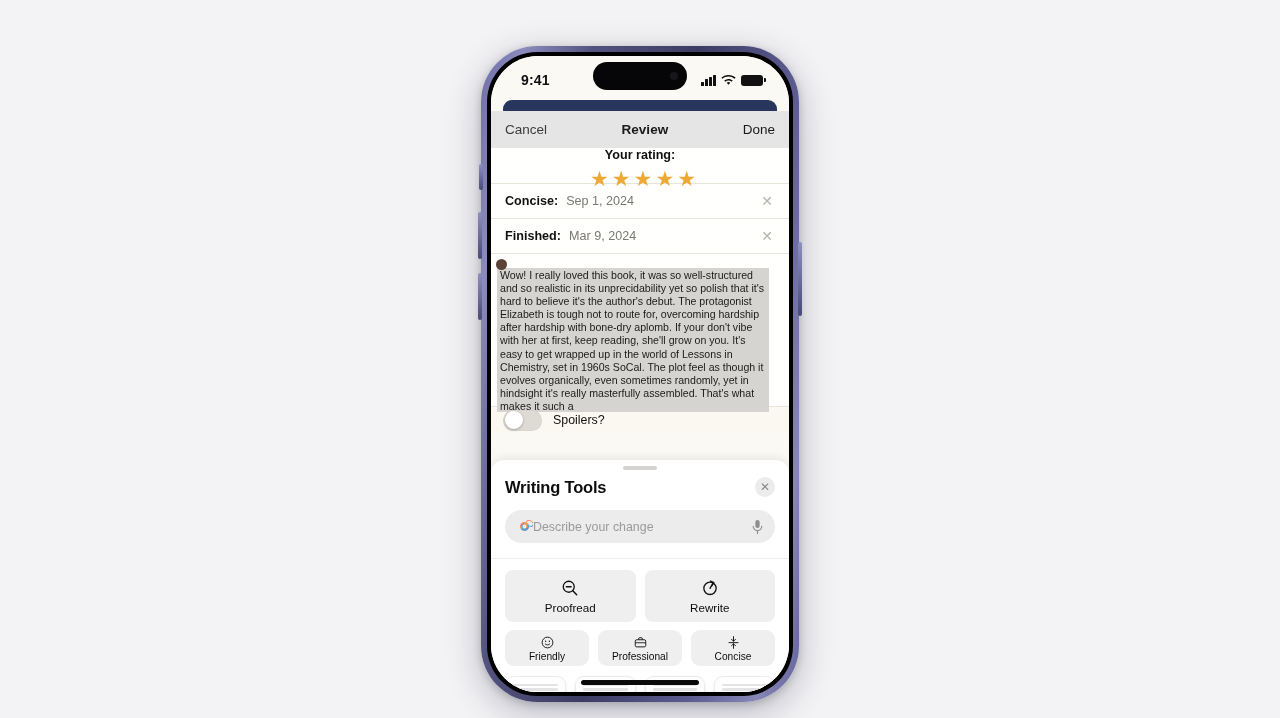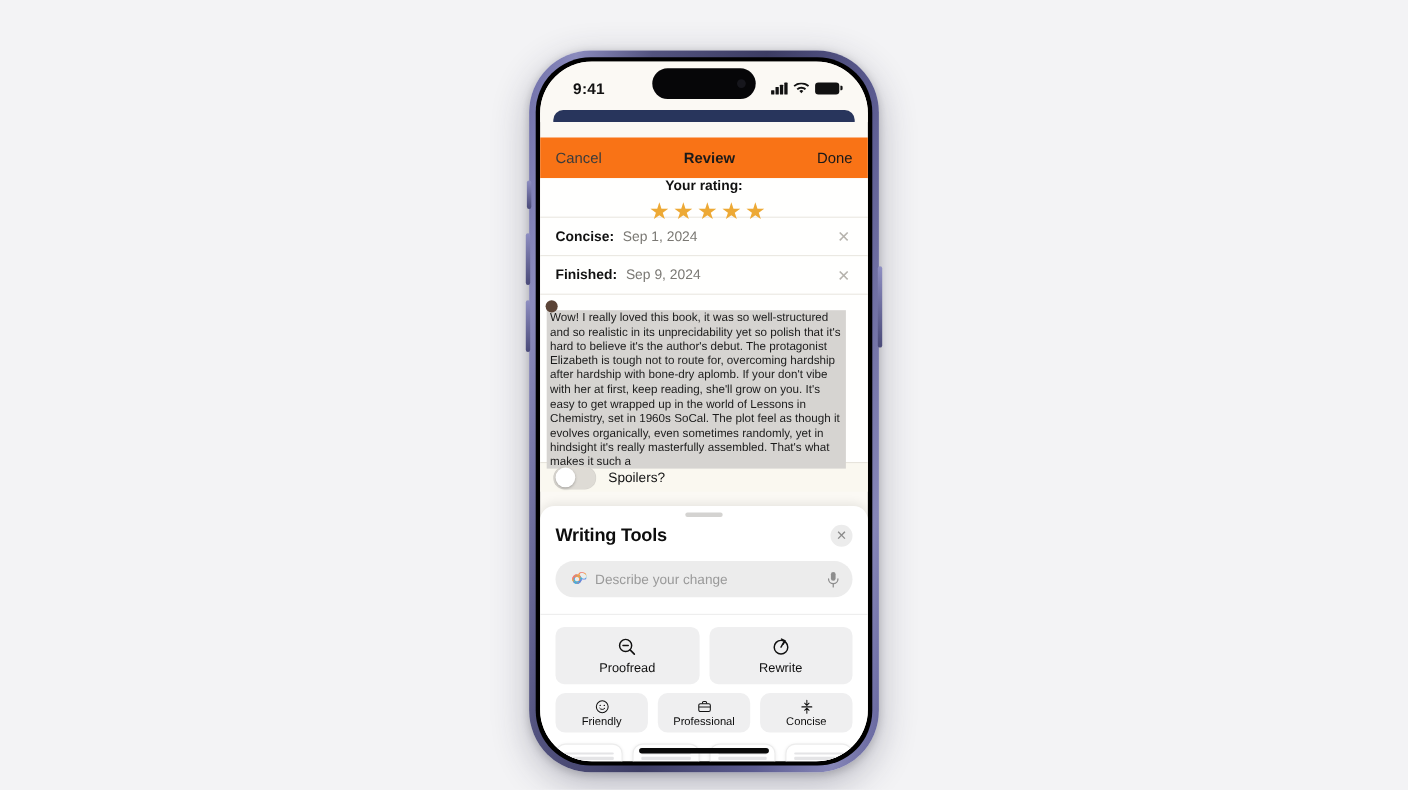--- a/index.html
+++ b/index.html
@@ -68,22 +68,22 @@
     background:#111; border-radius:0 1px 1px 0; }
 
   
   #sheet-lip { height: 11px; background: #fbf9f4; padding: 0 12px; }
   #sheet-lip > div { height: 11px; background: #28355c; border-radius: 9px 9px 0 0; }
 
   
   #navbar {
     display: flex; align-items: center; justify-content: space-between;
     padding: 0 14px; height: 37px;
-    background: #f97316;
-    font-size: 13.5px; color: #1a1a1a; margin-top: 14px;
+    background: #e5e5e5;
+    font-size: 13.5px; color: #1a1a1a;
   }
   #nav-cancel { color: #3c3c3c; }
   #nav-title { font-weight: 600; font-size: 13.5px; }
   #nav-done { color: #1a1a1a; }
 
   
   .row {
     display: flex; align-items: center;
     padding: 0 14px; height: 35px;
     background: #fffffe;
@@ -159,21 +159,21 @@
   #wt-close {
     width: 20px; height: 20px; border-radius: 50%; background: #ececec;
     display: flex; align-items: center; justify-content: center;
     color: #8a8a8a; font-size: 12px; line-height: 1;
   }
 
   
   #wt-field {
     margin: 13px 14px 0 14px; height: 33px; border-radius: 17px;
     background: #ececec;
-    display: flex; align-items: center; gap: 8px; padding: 0 11px;
+    display: flex; align-items: center; padding: 0 11px;
   }
   #wt-placeholder { font-size: 12.4px; color: #9a9a9a; flex: 1; }
 
   #wt-divider { height: 1px; background: #ededed; margin: 15px 0 0 0; }
 
   
   #wt-row1 { display: flex; gap: 9px; padding: 11px 14px 0 14px; }
   .big-btn {
     flex: 1; height: 52px; border-radius: 8px; background: #efeff0;
     display: flex; flex-direction: column; align-items: center; justify-content: center; gap: 3px;
@@ -268,21 +268,21 @@
         </div>
 
         <div class="row">
           <span class="row-label">Concise:</span>
           <span class="row-value">Sep 1, 2024</span>
           <span class="row-clear">✕</span>
         </div>
 
         <div class="row">
           <span class="row-label">Finished:</span>
-          <span class="row-value">Sep 9, 2024</span>
+          <span class="row-value">Mar 9, 2024</span>
           <span class="row-clear">✕</span>
         </div>
 
         <div id="textarea-wrap">
           <div id="sel-handle"></div>
           <div id="review-text">Wow! I really loved this book, it was so well-structured and so realistic in its unprecidability yet so polish that it's hard to believe it's the author's debut. The protagonist Elizabeth is tough not to route for, overcoming hardship after hardship with bone-dry aplomb. If your don't vibe with her at first, keep reading, she'll grow on you. It's easy to get wrapped up in the world of Lessons in Chemistry, set in 1960s SoCal. The plot feel as though it evolves organically, even sometimes randomly, yet in hindsight it's really masterfully assembled. That's what makes it such a</div>
         </div>
 
         <div id="spoilers-row">
           <div id="spoilers-toggle">

